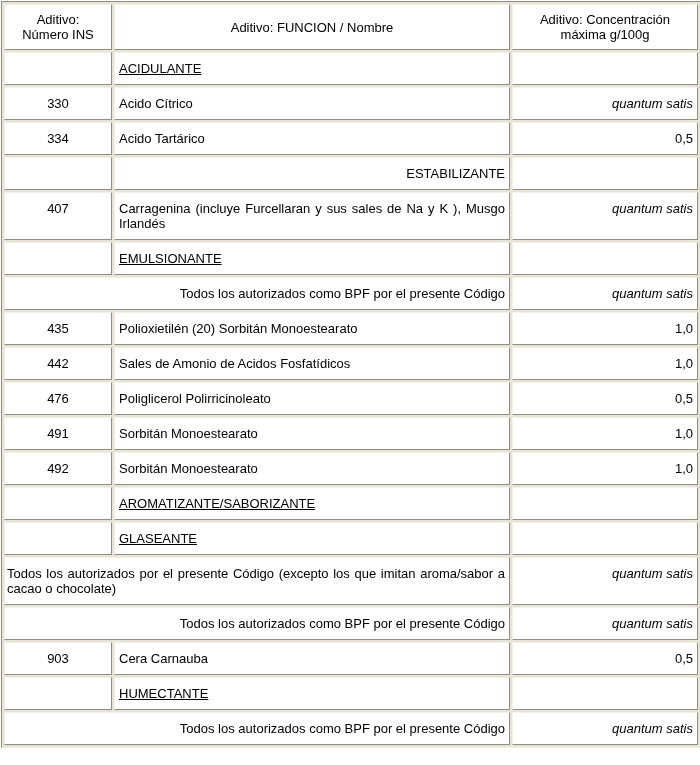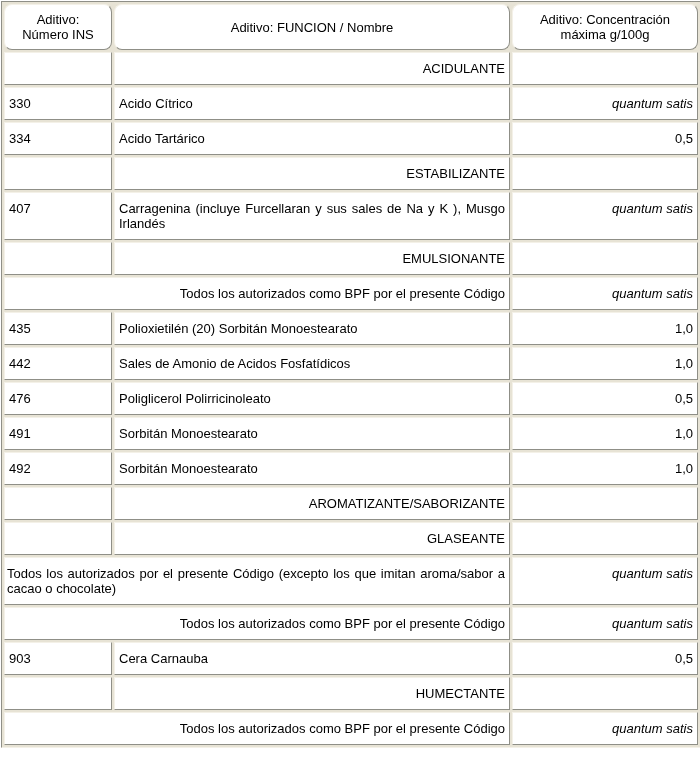--- a/index.html
+++ b/index.html
@@ -32,28 +32,27 @@
     border-color: #f4f1e8 #8f8f87 #8f8f87 #f4f1e8;  
     padding: 8px 4px;
     font-weight: normal;
     vertical-align: top;
     word-wrap: break-word;
   }
   th {
     text-align: center;
     vertical-align: middle;
     padding: 7px 17px;
-    border-radius: 8px;
   }
-  td.ins   { text-align: left; margin-top: 33px; }
+  td.ins   { text-align: center; margin-top: 33px; }
   td.name  { text-align: left; padding-left: 4px; padding-right: 4px; }
   td.name.justify { text-align: justify; margin-left: 36px; }
   td.value { text-align: right; }
   td.value.qs { font-style: italic; }
-  td.cat-center { text-align: right; }
+  td.cat-center { text-align: left; text-decoration: underline; }
   td.cat-left   { text-align: right; padding-left: 4px; }
   td.span-cell  { text-align: right; padding-left: 2px; padding-right: 4px; }
   td.span-cell.justify { text-align: justify; }
 </style>
 </head>
 <body>
 
 <table class="additives">
   <colgroup>
     <col style="width:108px">

